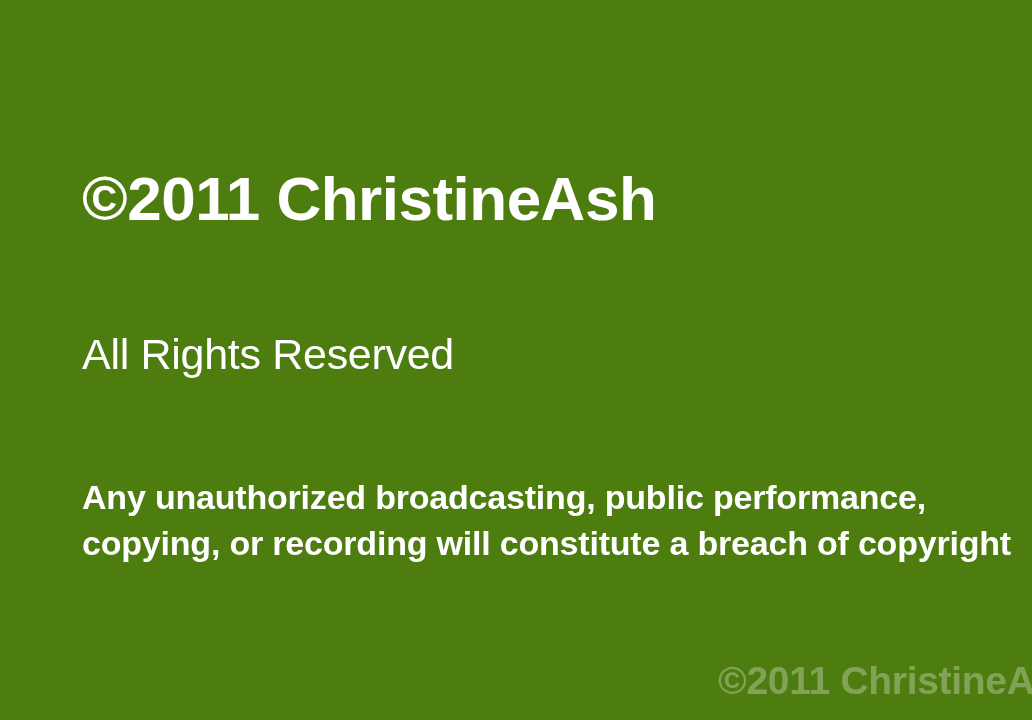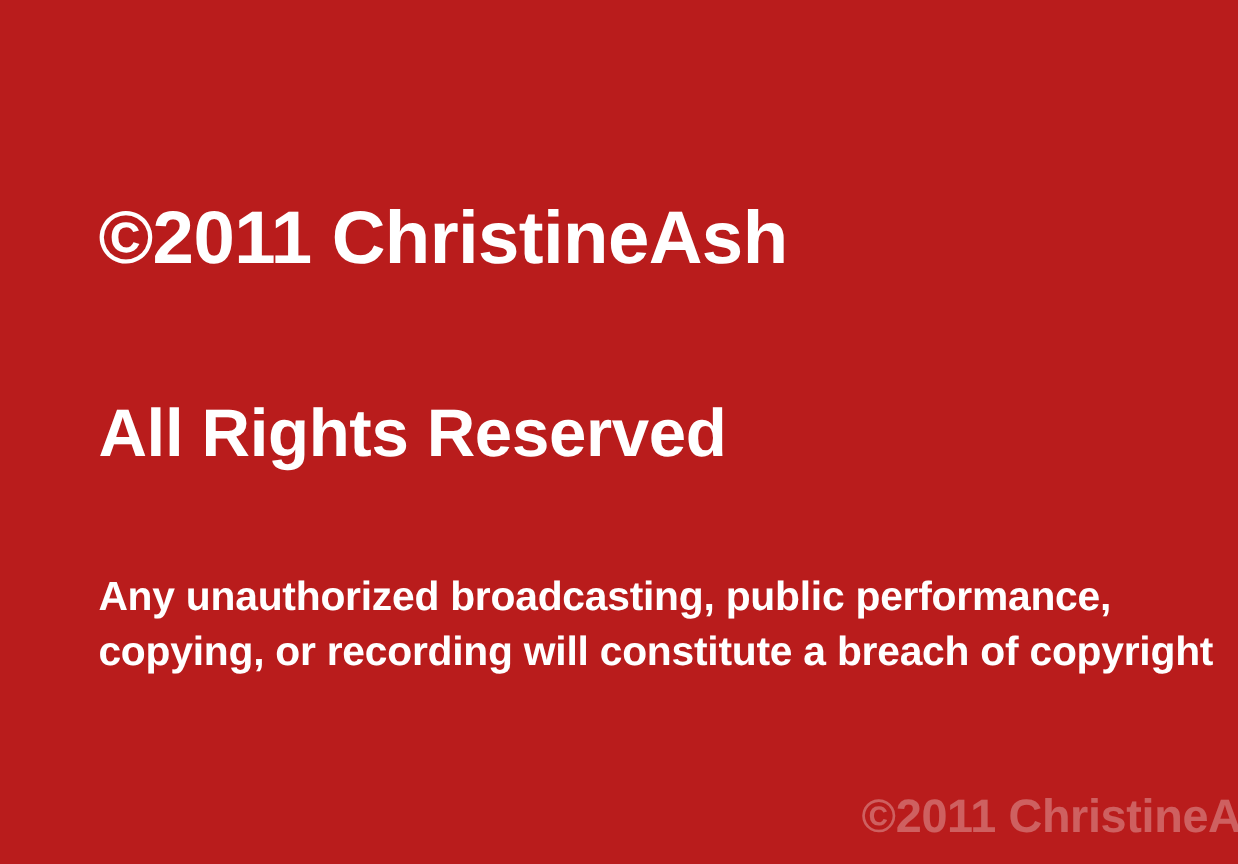--- a/index.html
+++ b/index.html
@@ -13,21 +13,21 @@
     height: 720px;
     background: #3f7bc4;
     font-family: "Liberation Sans", "DejaVu Sans", sans-serif;
     overflow: hidden;
   }
 
   .slide {
     position: relative;
     width: 1032px;
     height: 720px;
-    background: #b91c1c;
+    background: #4d7c0f;
     overflow: hidden;
   }
 
   
   .title-line {
     position: absolute;
     left: 82px;
     top: 168px;
     font-size: 62px;
     font-weight: bold;
@@ -35,22 +35,22 @@
     letter-spacing: -0.5px;
     line-height: 1.0;
     white-space: nowrap;
   }
 
   
   .rights-line {
     position: absolute;
     left: 82px;
     top: 333px;
-    font-size: 56px;
-    font-weight: bold;
+    font-size: 43px;
+    font-weight: normal;
     color: #ffffff;
     letter-spacing: -0.3px;
     line-height: 1.0;
     white-space: nowrap;
   }
 
   
   .notice-block {
     position: absolute;
     left: 82px;

